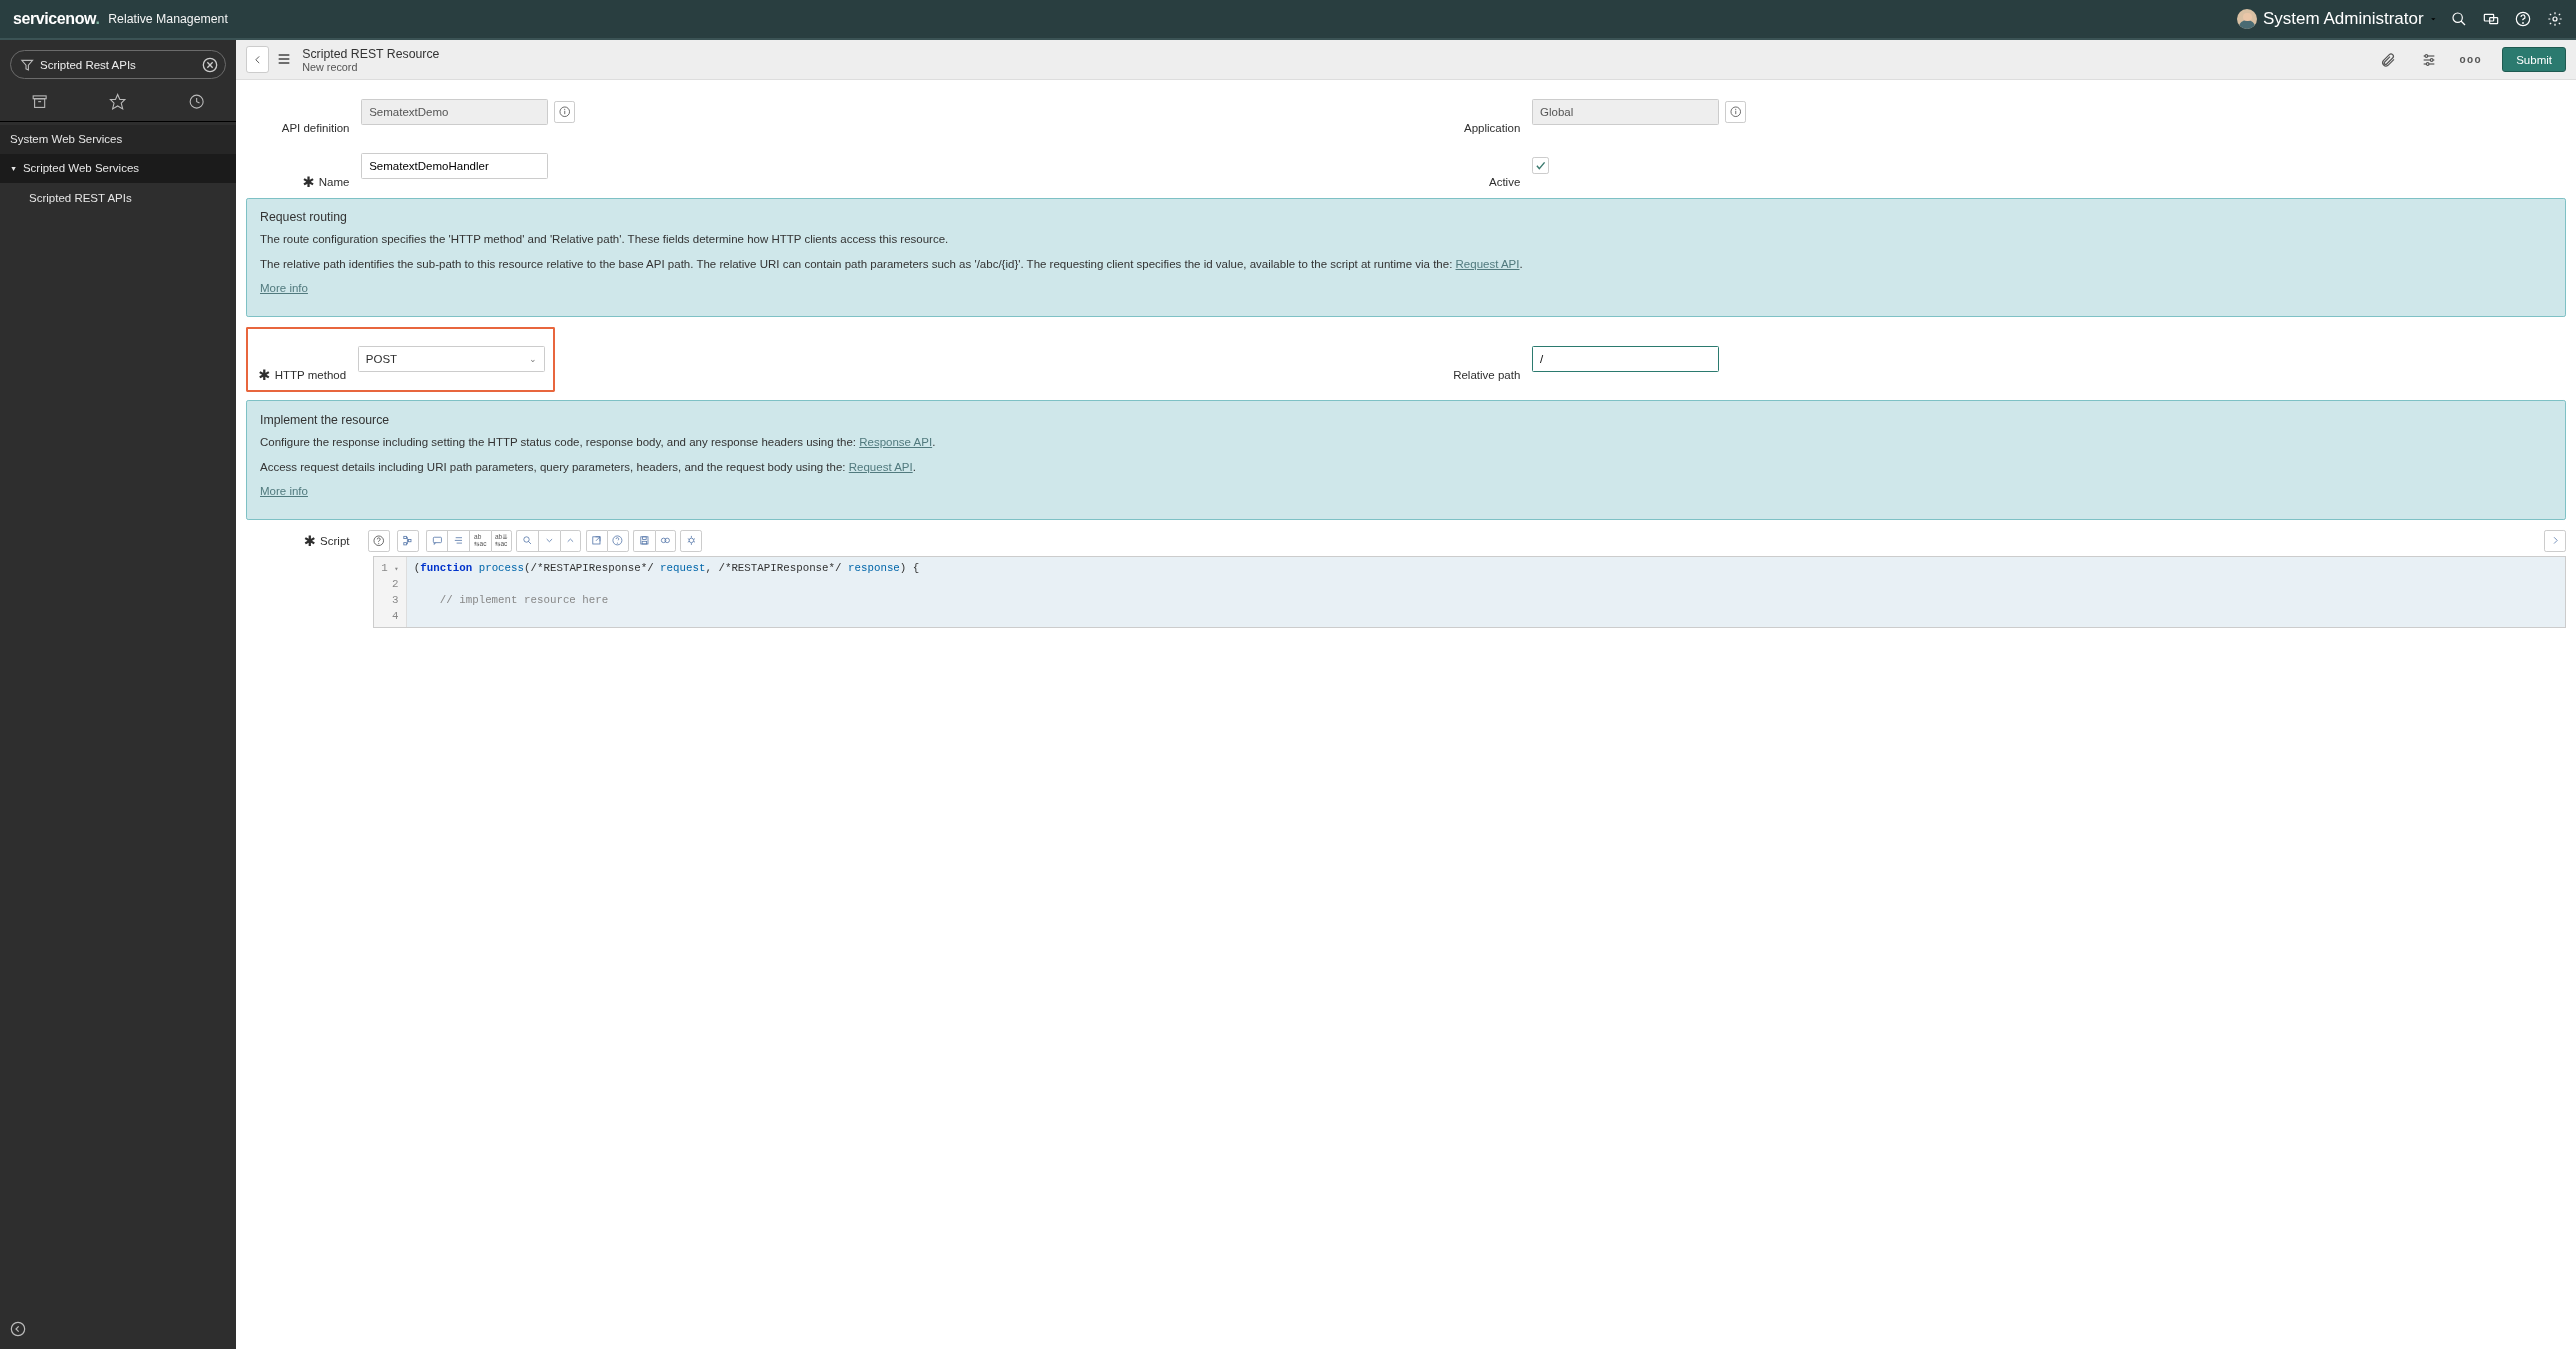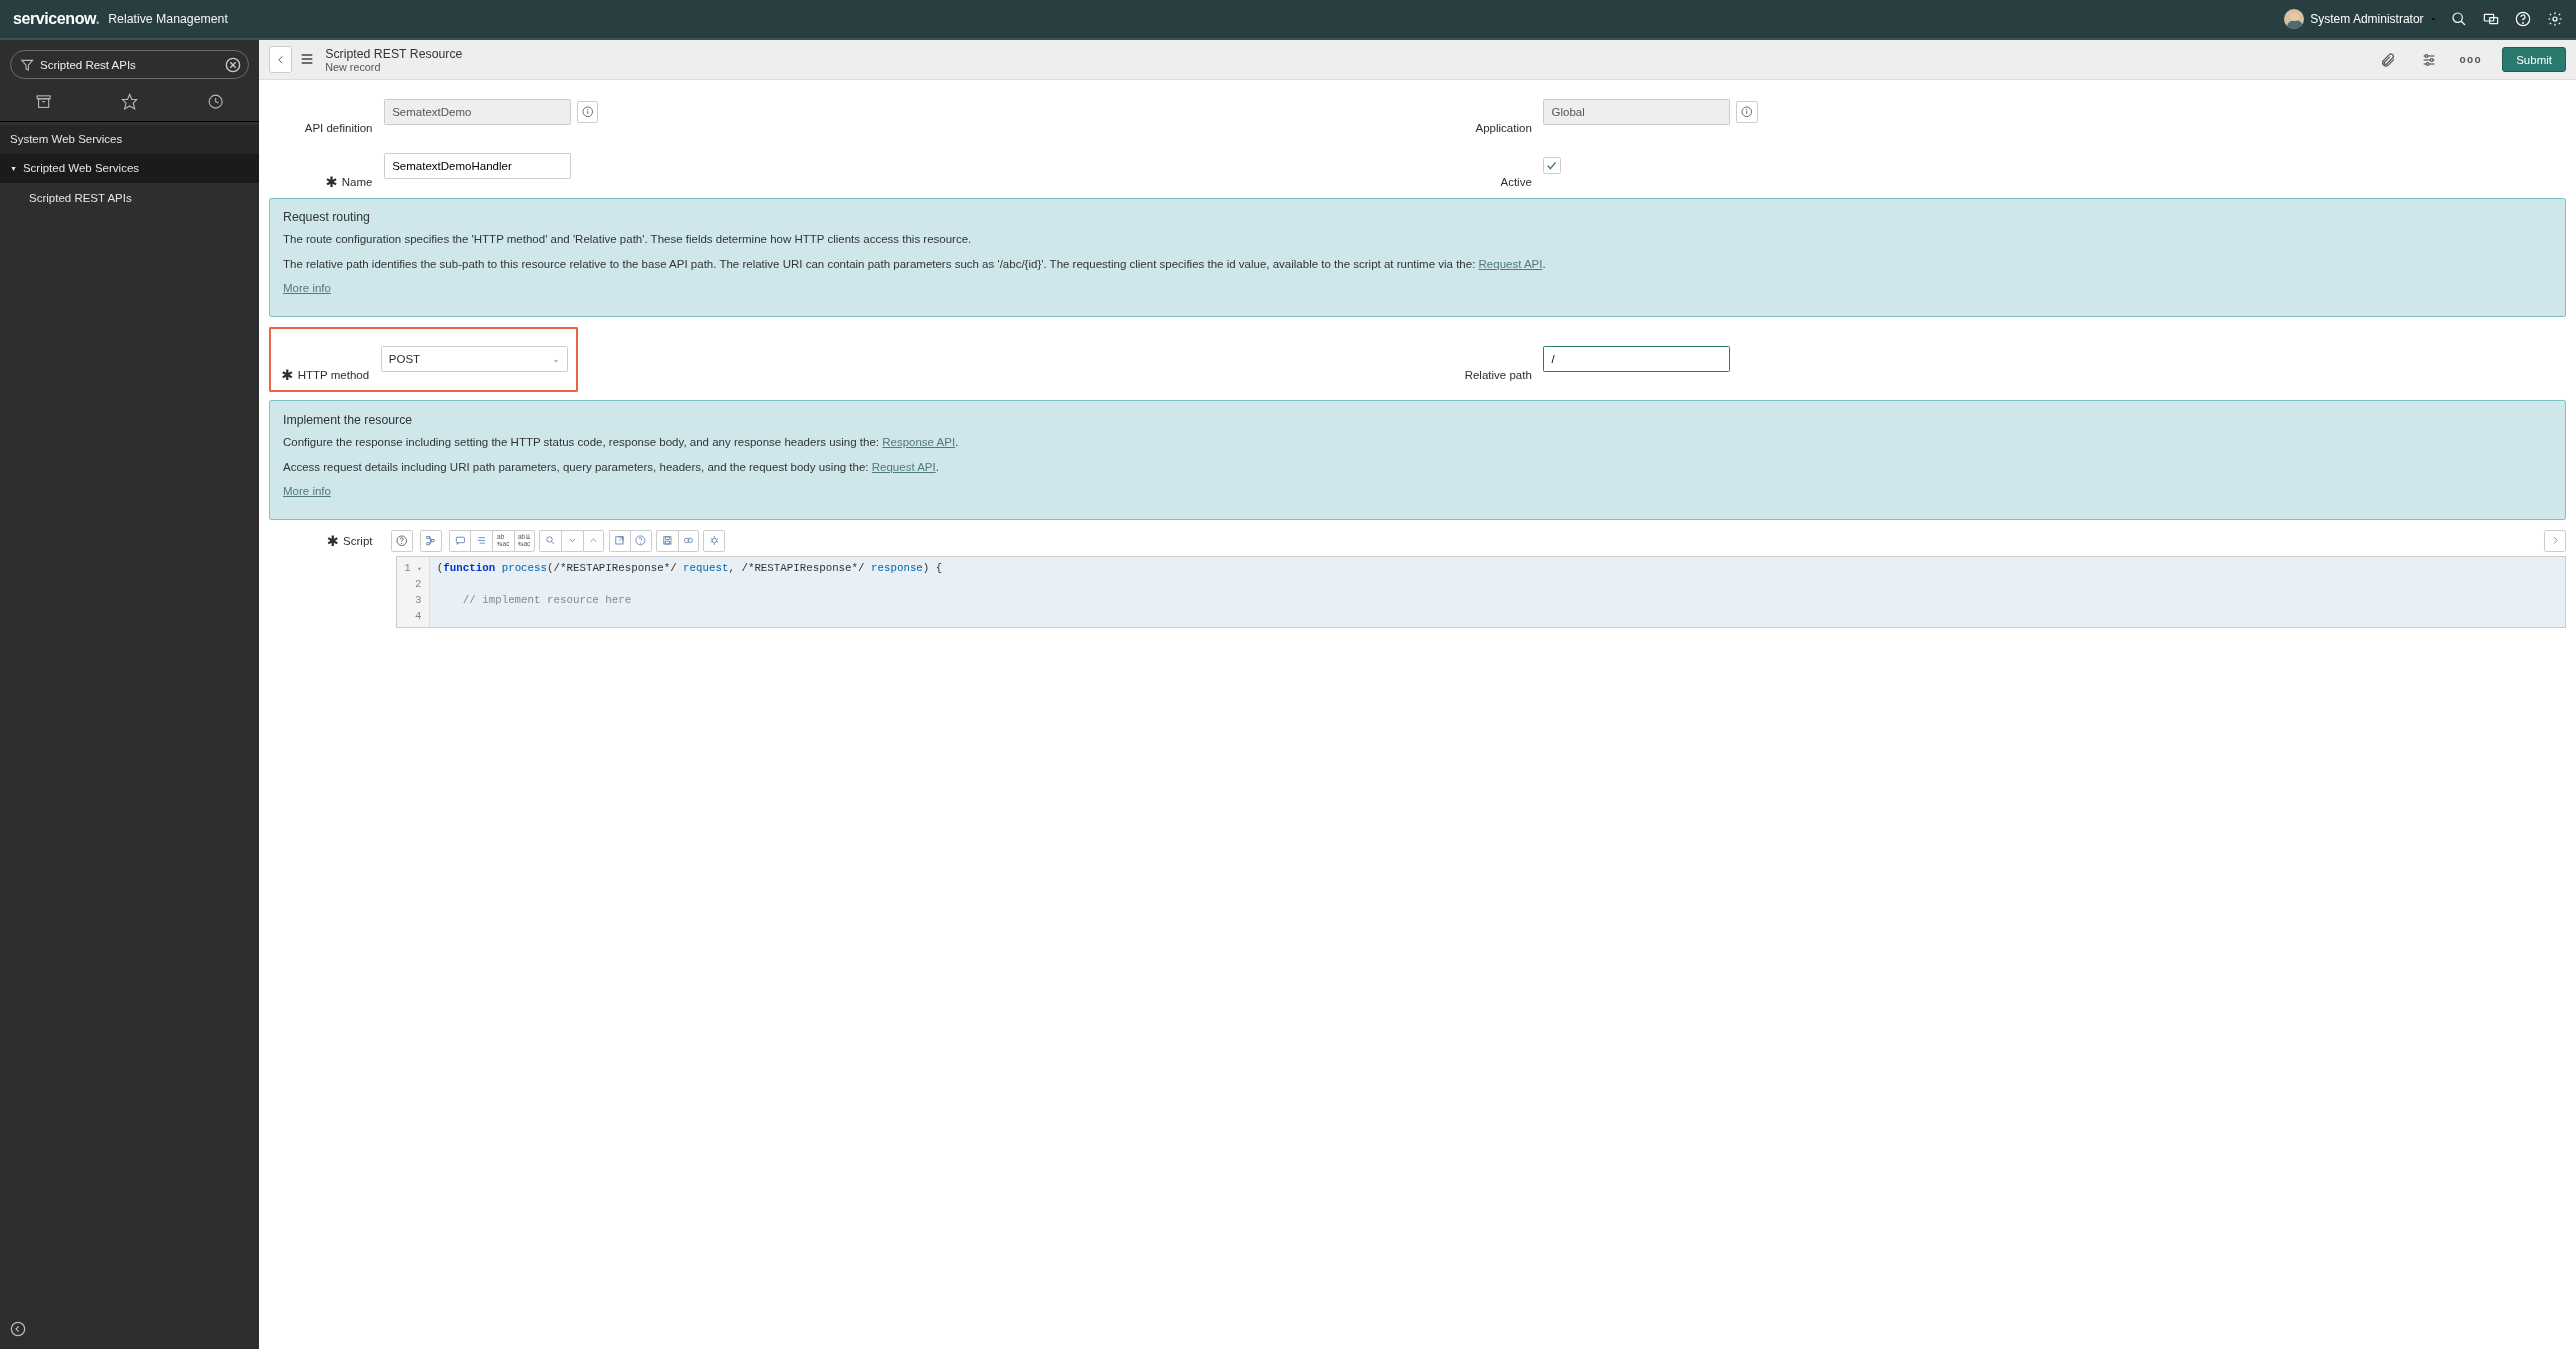--- a/index.html
+++ b/index.html
@@ -7,25 +7,25 @@
 .app { display: flex; flex-direction: column; height: 100vh; }
 .topbar { background: #293e40; color: #fff; height: 40px; display: flex; align-items: center; padding: 0 13px; border-bottom: 2.2px solid #3b5355; }
 .logo { font-size: 16px; letter-spacing: -0.4px; font-weight: 600; }
 .logo .dot { color: #81b5a1; }
 .product { font-size: 12.3px; margin-left: 8.6px; opacity: 0.95; }
 .topbar-spacer { flex: 1; }
 .user-area { display: flex; align-items: center; gap: 5.8px; margin-right: 13px; cursor: pointer; }
 .avatar { width: 20px; height: 20px; border-radius: 50%; background: #d9c0a3; display:inline-block; position:relative; overflow:hidden;}
 .avatar::after{content:"";position:absolute;top:3.6px;left:5.8px;width:8.6px;height:8.6px;border-radius:50%;background:#eac6a8;}
 .avatar::before{content:"";position:absolute;top:10.8px;left:2.2px;width:16px;height:13px;border-radius:50%;background:#4a6b73;}
-.user-name { font-size: 12px; }
+.user-name { font-size: 17px; }
 .top-icons { display: flex; gap: 16px; align-items: center; }
 .top-icons svg { width: 16px; height: 16px; stroke: #fff; fill: none; stroke-width: 1.8; cursor:pointer;}
 .body { flex:1; display:flex; overflow:hidden;}
-.sidebar { width: 259px; background:#2e2e2e; color:#ccc; display:flex; flex-direction:column; }
+.sidebar { width: 236px; background:#2e2e2e; color:#ccc; display:flex; flex-direction:column; }
 .search-wrap { padding: 10px 10px 7.2px; position:relative; }
 .search-pill { border:0.7px solid #6b6b6b; border-radius: 16px; height: 29px; display:flex; align-items:center; padding:0 29px 0 29px; position:relative;}
 .search-pill input { background:transparent; border:none; color:#eee; font-size:11.5px; width:100%; outline:none;}
 .search-pill .funnel { position:absolute; left:8.6px; top:6.5px; }
 .search-pill .clear { position:absolute; right:7.2px; top:5.8px; cursor:pointer;}
 .sidebar-tabs { display:flex; justify-content:space-around; padding: 7.2px 0 10px; border-bottom:0.7px solid #000;}
 .sidebar-tabs svg { width:17.3px; height:17.3px; stroke:#bbb; fill:none; stroke-width:1.5; cursor:pointer;}
 .nav-section { padding-top:2.9px; }
 .nav-head { padding:8.6px 10px; color:#e6e6e6; font-size:11.5px; background:#262626;}
 .nav-group { padding:8.6px 10px; display:flex; align-items:center; gap:5.8px; color:#e6e6e6; font-size:11.5px; background:#1b1b1b; cursor:pointer;}

